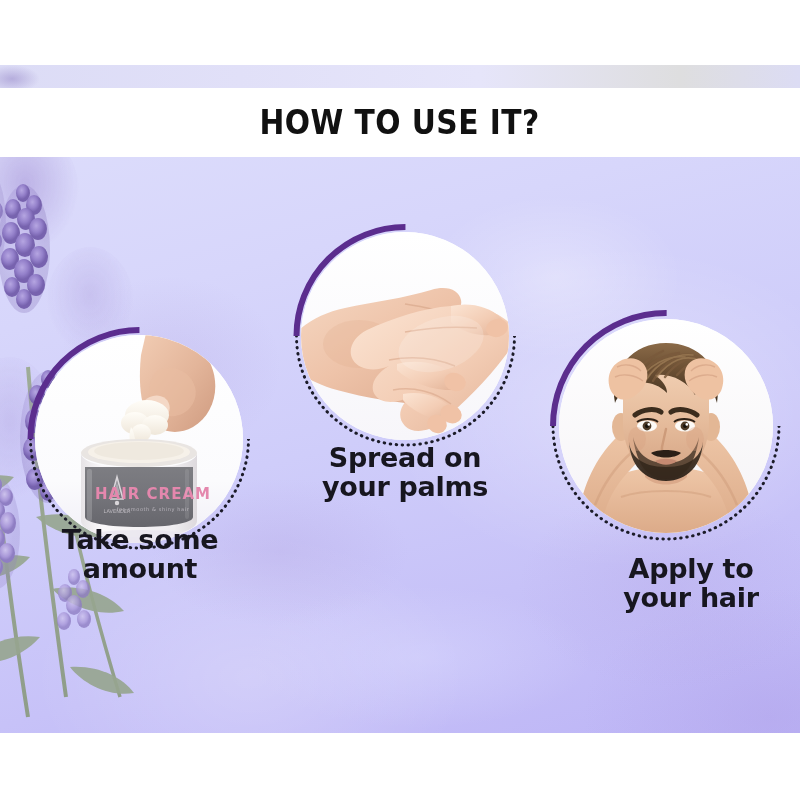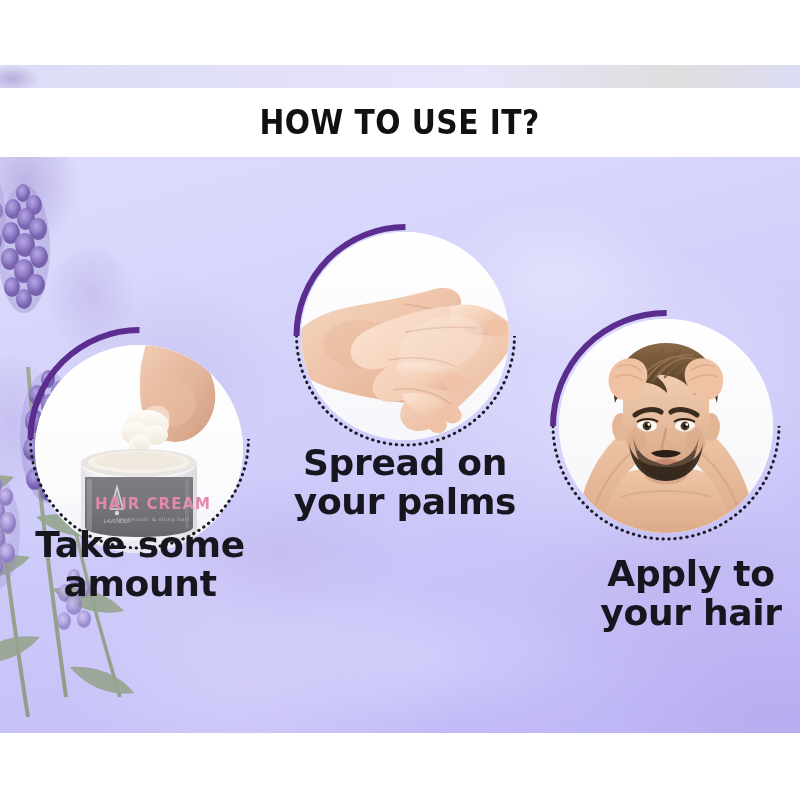--- a/index.html
+++ b/index.html
@@ -72,21 +72,21 @@
     position:absolute; border-radius:50%;
     background:#ffffff; overflow:hidden;
   }
   .ring { position:absolute; left:0; top:0; }
 
   .caption {
     position:absolute;
     text-align:center;
     font-family:"DejaVu Sans", sans-serif;
     font-weight:bold;
-    font-size:36px;
+    font-size:27px;
     line-height:1.07;
     color:#17161f;
     letter-spacing:-.3px;
     white-space:pre-line;
   }
 
   
   .bottom-white {
     position:absolute; left:0; top:733px; width:800px; height:67px; background:#ffffff;
   }
@@ -244,21 +244,21 @@
               <ellipse cx="0" cy="-2" rx="8" ry="10"></ellipse>
             <ellipse cx="10" cy="12" rx="7" ry="9"></ellipse>
               <ellipse cx="-10" cy="14" rx="7" ry="9"></ellipse>
           </g>
         </g>
       </g>
     </svg>
 
     <div class="step">
 
-      <div class="photo" style="left:35px; top:188px; width:208px; height:208px;text-decoration:underline;">
+      <div class="photo" style="left:35px; top:178px; width:208px; height:208px;text-decoration:underline;">
         <svg viewBox="0 0 208 208" width="208" height="208">
           <defs>
             <linearGradient id="p1bg" x1="0" y1="0" x2="0" y2="1">
               <stop offset="0%" stop-color="#ffffff"></stop>
                 <stop offset="70%" stop-color="#fbfbfd"></stop>
                 <stop offset="100%" stop-color="#f0eef6"></stop>
             </linearGradient>
             <linearGradient id="skin1" x1="0" y1="0" x2="1" y2="1">
               <stop offset="0%" stop-color="#f2cdb4"></stop>
                 <stop offset="55%" stop-color="#e3b59a"></stop>

